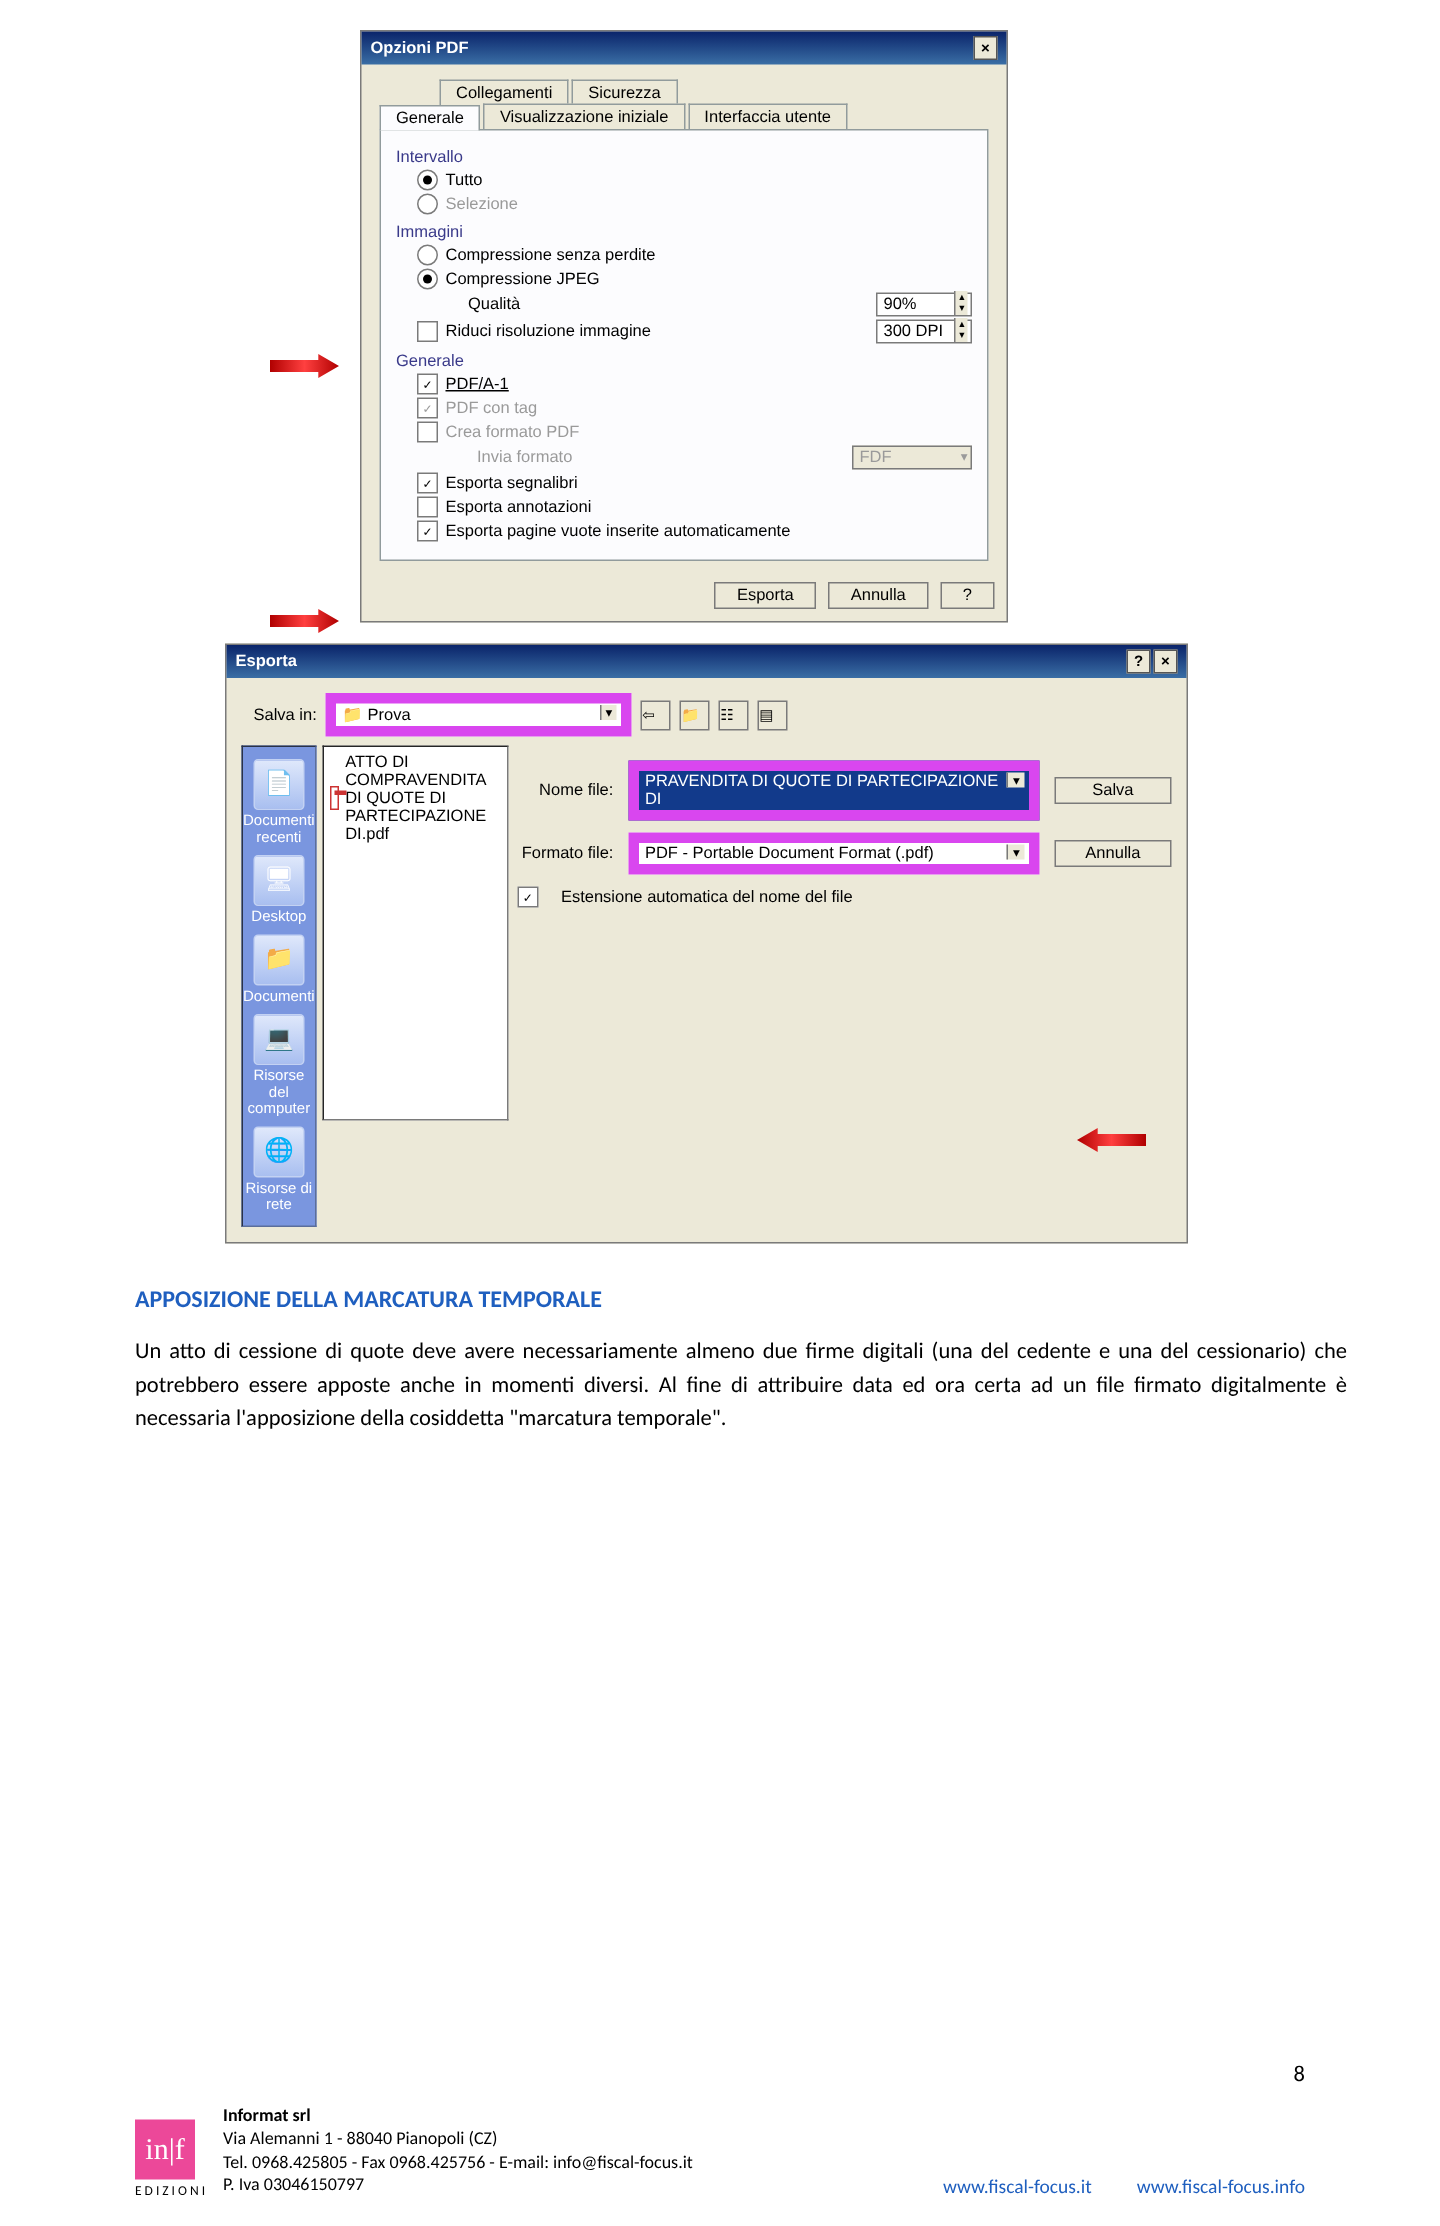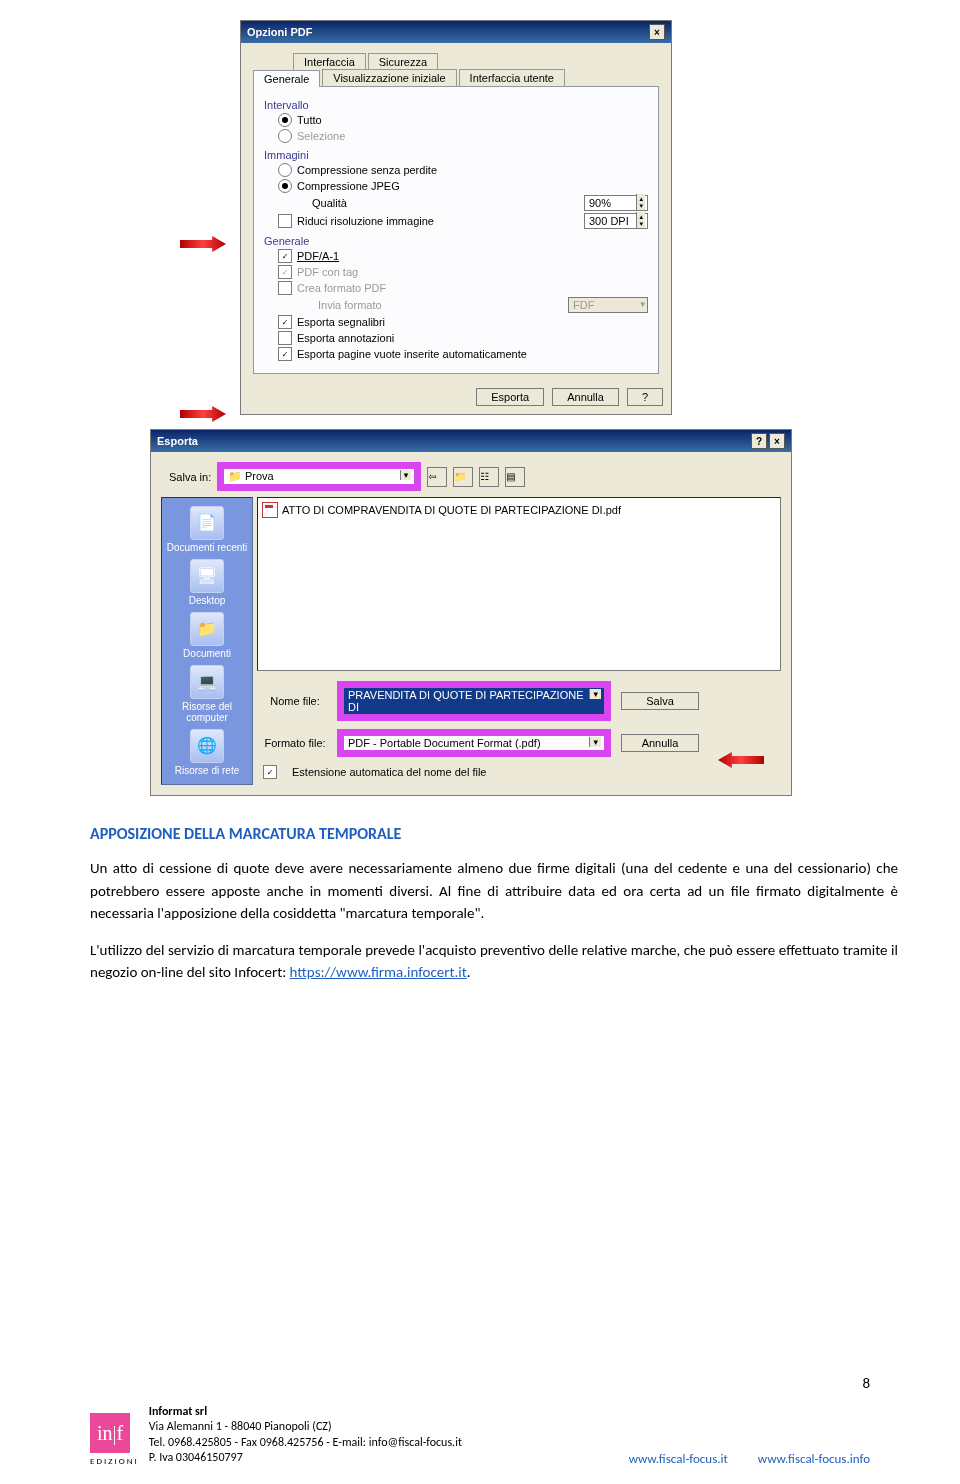--- a/index.html
+++ b/index.html
@@ -31,21 +31,21 @@
 .dlg2 .body{padding:10px;display:flex;flex-direction:column}
 .savein{display:flex;align-items:center;gap:6px;padding:0 0 6px 8px}
 .places{width:90px;background:#7a96df;display:flex;flex-direction:column;align-items:center;gap:6px;padding:8px 0;border:1px inset #5b6e9b}
 .place{display:flex;flex-direction:column;align-items:center;color:#fff;font-size:10px;text-align:center;line-height:1.1}
 .place .pic{width:32px;height:32px;border:1px solid #c3d2f3;background:linear-gradient(180deg,#dfe8fb,#a9bff0);border-radius:3px;margin-bottom:2px;display:flex;align-items:center;justify-content:center;font-size:16px}
 .filepanel{flex:1;background:#fff;border:1px inset #7a7a7a;padding:4px}
 .fileitem{display:flex;align-items:center;gap:4px;font-size:11px}
 .pdfico{width:14px;height:14px;background:linear-gradient(180deg,#fff,#fff);border:1px solid #c33;display:inline-block;position:relative}
 .pdfico:before{content:"";position:absolute;left:2px;top:2px;width:8px;height:3px;background:#c33}
 .bottomfields{display:flex;gap:10px;align-items:center;padding:4px 0 0 100px}
-.bottomfields .lab{min-width:64px;text-align:center;font-size:11px}
+.bottomfields .lab{min-width:64px;text-align:right;font-size:11px}
 .bottomwrap{display:flex;flex-direction:column;gap:4px;padding:6px 6px 6px 0}
 .tbselect{border:7px solid #d946ef;background:#fff;padding:1px 16px 1px 4px;width:240px;position:relative;font-size:11px}
 .tbselect.hi{background:#123a8b;color:#fff}
 .tbselect:after{content:"▾";position:absolute;right:3px;top:1px;font-size:9px;color:#000;background:#ece9d8;border-left:1px solid #7a7a7a;padding:0 3px}
 .tinybtn{border:1px solid #7a7a7a;background:#ece9d8;width:18px;height:18px;display:inline-flex;align-items:center;justify-center;font-size:10px}
 
 .heading{color:#1f5fbf;font-weight:bold;font-size:16px;font-family:Calibri,Arial,sans-serif;margin:28px 0 14px 0}
 .para{font-family:Calibri,Arial,sans-serif;font-size:15px;line-height:1.5;text-align:justify;margin:0 0 14px 0}
 .link{color:#1f5fbf;text-decoration:underline}
 
@@ -64,21 +64,21 @@
 <div class="arrow" style="left:180px;top:406px"></div>
 <div class="arrow" style="left:718px;top:752px;transform:scaleX(-1)"></div>
 
 <div class="dlg">
   <div class="titlebar">
     <span>Opzioni PDF</span>
     <span class="closebox">×</span>
   </div>
   <div style="padding:4px 6px 0 6px">
     <div class="tabrow" style="margin-left:40px">
-      <div class="tab">Interfaccia</div>
+      <div class="tab">Collegamenti</div>
       <div class="tab">Sicurezza</div>
     </div>
     <div class="tabrow" style="margin-top:-1px">
       <div class="tab active">Generale</div>
       <div class="tab">Visualizzazione iniziale</div>
       <div class="tab">Interfaccia utente</div>
     </div>
     <div class="tabbody">
       <div class="groupbox-title">Intervallo</div>
       <div class="ind">
@@ -193,21 +193,21 @@
             </div>
         <div class="place">
               <div class="pic">💻</div>
               <span>Risorse del computer</span>
             </div>
         <div class="place">
               <div class="pic">🌐</div>
               <span>Risorse di rete</span>
             </div>
       </div>
-      <div style="flex:1;display:flex;flex-direction:column">
+      <div style="flex:1;display:flex;flex-direction:row">
         <div class="filepanel" style="height:240px">
           <div class="fileitem">
                 <span class="pdfico"></span>
                 <span>ATTO DI COMPRAVENDITA DI QUOTE DI PARTECIPAZIONE DI.pdf</span>
               </div>
         </div>
         <div class="bottomwrap">
           <div class="bottomfields">
             <span class="lab" style="margin-left:-94px">Nome file:</span>
             <span class="tbselect hi"><span>PRAVENDITA DI QUOTE DI PARTECIPAZIONE DI</span></span>
@@ -223,23 +223,20 @@
                 <span>Estensione automatica del nome del file</span>
           </div>
         </div>
       </div>
     </div>
   </div>
 </div>
 
 <h2 class="heading">APPOSIZIONE DELLA MARCATURA TEMPORALE</h2>
 <p class="para">Un atto di cessione di quote deve avere necessariamente almeno due firme digitali (una del cedente e una del cessionario) che potrebbero essere apposte anche in momenti diversi. Al fine di attribuire data ed ora certa ad un file firmato digitalmente è necessaria l'apposizione della cosiddetta "marcatura temporale".</p>
-<p class="para">
-  <span>L'utilizzo del servizio di marcatura temporale prevede l'acquisto preventivo delle relative marche, che può essere effettuato tramite il negozio on-line del sito Infocert: </span><a class="link">https://www.firma.infocert.it</a><span>.</span>
-</p>
 
 <div class="footer">
   <div class="footL">
     <div>
       <div class="logo">in|f</div>
       <div class="sub">EDIZIONI</div>
     </div>
     <div class="footC">
       <div style="font-weight:bold">Informat srl</div>
       <div>Via Alemanni 1 - 88040 Pianopoli (CZ)</div>

